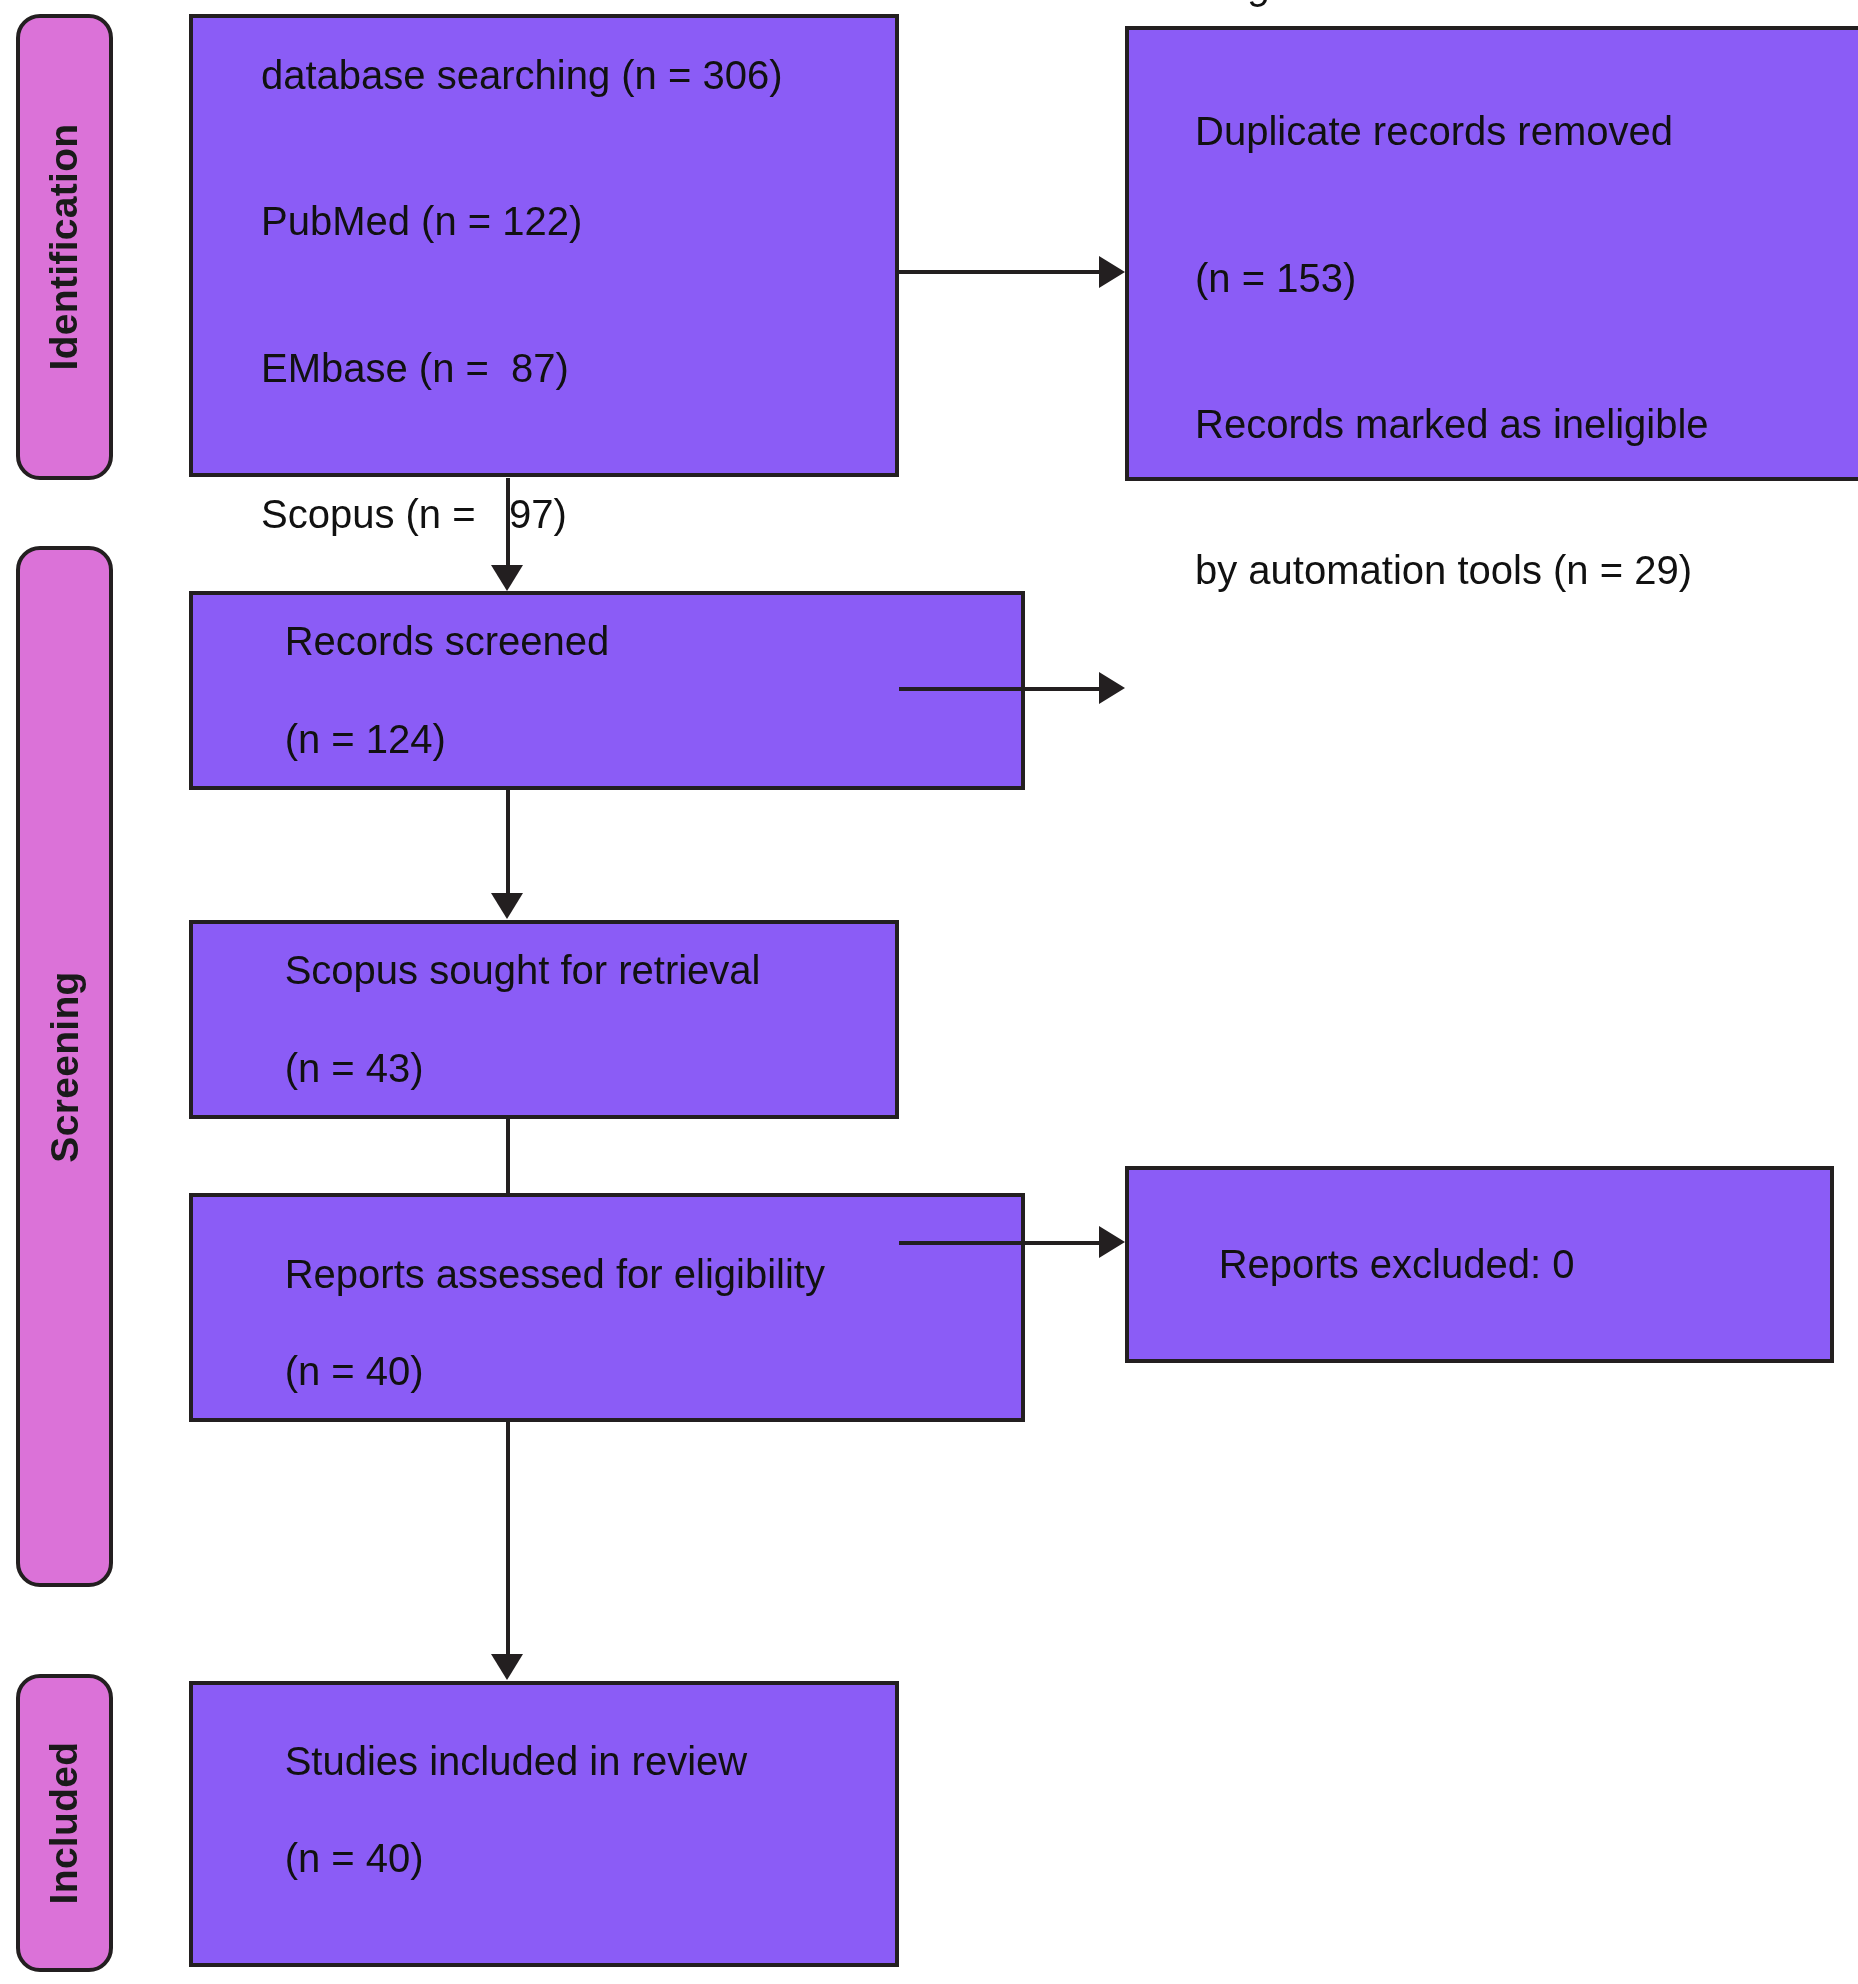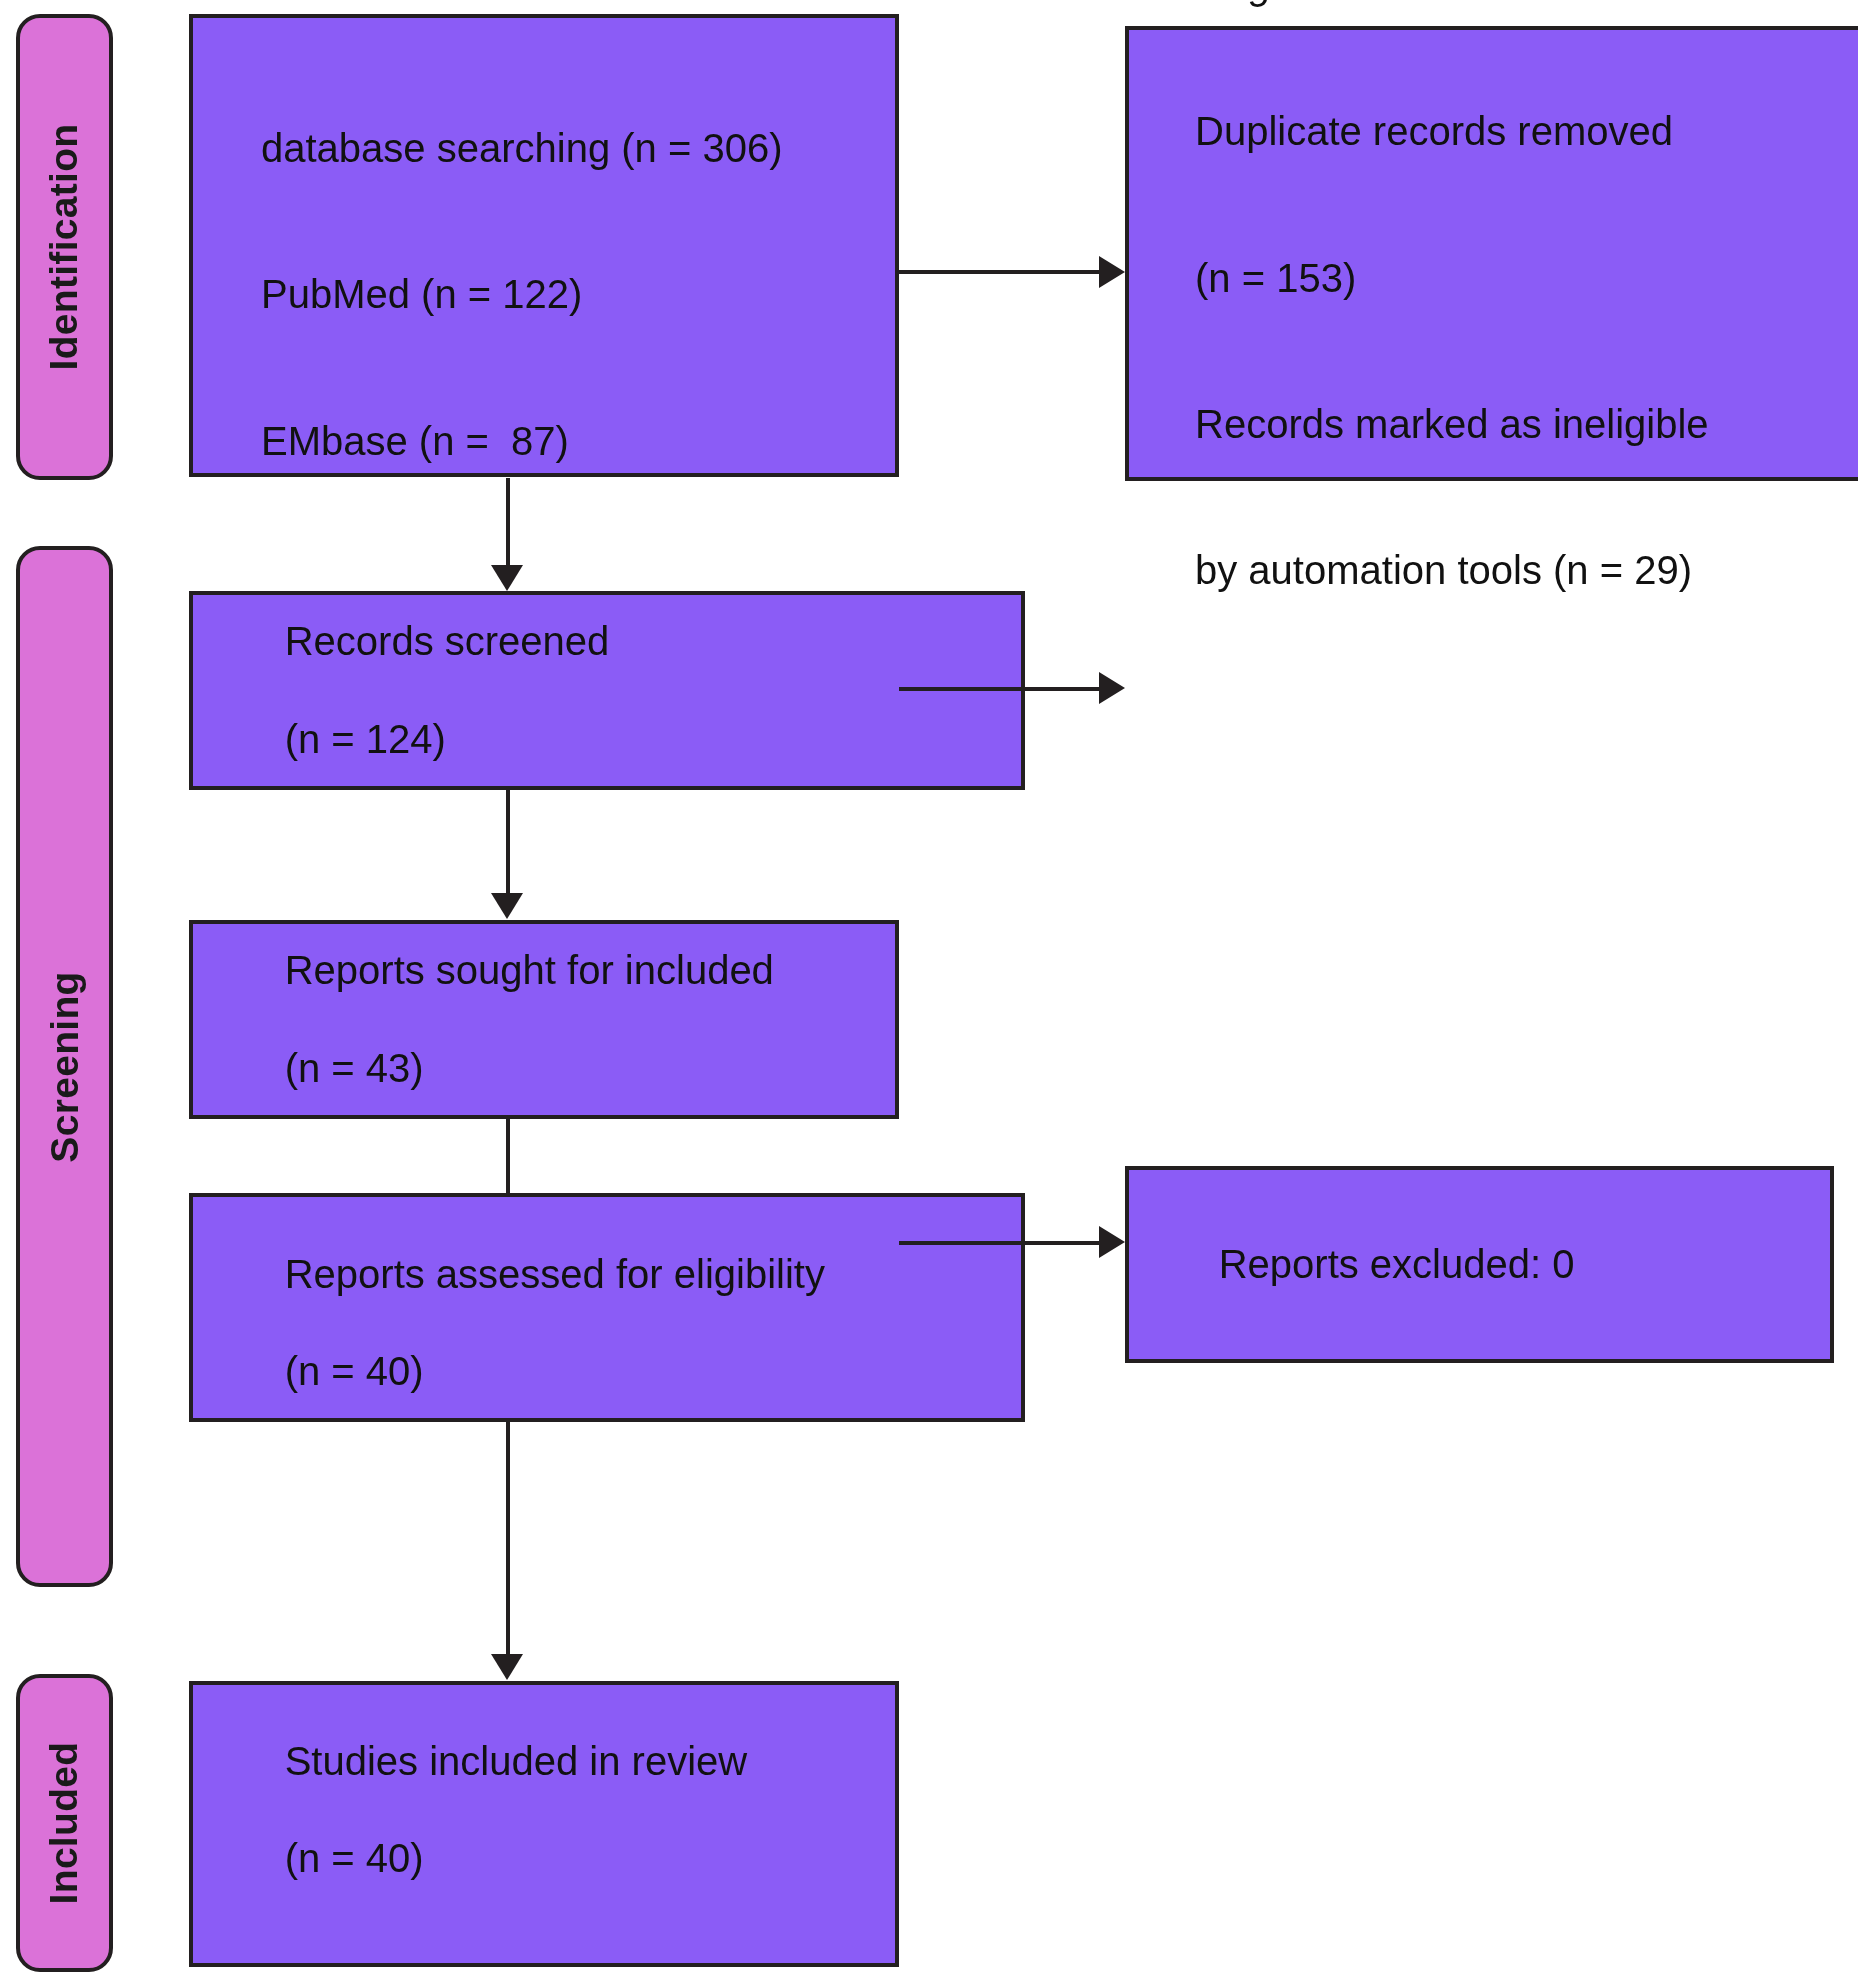--- a/index.html
+++ b/index.html
@@ -102,20 +102,21 @@
   <div class="phase-label" style="left:16px; top:1674px; width:97px; height:298px;">
     <span class="phase-text">Included</span>
   </div>
 
   <div class="flow-box" style="left:189px; top:14.3px; width:710px; height:463px;">
     <div class="box-text v-center">
       <br>
       <span class="indent-1">database searching (n = 306)</span>
       <span class="indent-1">PubMed (n = 122)</span>
       <span class="indent-1">EMbase (n =  87)</span>
+      <span class="indent-1">Scopus (n =   97)</span>
     </div>
   </div>
 
   <div class="flow-box" style="left:1125px; top:26px; width:833px; height:455px;">
     <div class="box-text v-center" style="left:23px; right:9.2px;">
       <br>
       <span class="ital">ing</span><span>:</span><br>
       <span class="indent-1">Duplicate records removed</span>
       <span class="indent-1">(n = 153)</span>
       <span class="indent-1">Records marked as ineligible</span>
@@ -138,21 +139,21 @@
 
 
   <div class="hline" style="left:899px; top:687px; width:200px;"></div>
   <div class="arrow-right" style="left:1099px; top:672px;"></div>
 
   <div class="vline" style="left:506px; top:790px; height:103px;"></div>
   <div class="arrow-down" style="left:491px; top:893px;"></div>
 
   <div class="flow-box" style="left:189px; top:920px; width:710px; height:199px;">
     <div class="box-text v-center">
-      <span>Reports sought for included</span><br>
+      <span>Scopus sought for retrieval</span><br>
       <span>(n = 43)</span>
     </div>
   </div>
 
   <div class="vline" style="left:506px; top:1119px; height:103px;"></div>
   <div class="arrow-down" style="left:491px; top:1222px;"></div>
 
   <div class="flow-box" style="left:189px; top:1193px; width:836px; height:229px;">
     <div class="box-text v-center" style="top:57%;">
       <span>Reports assessed for eligibility</span><br>

